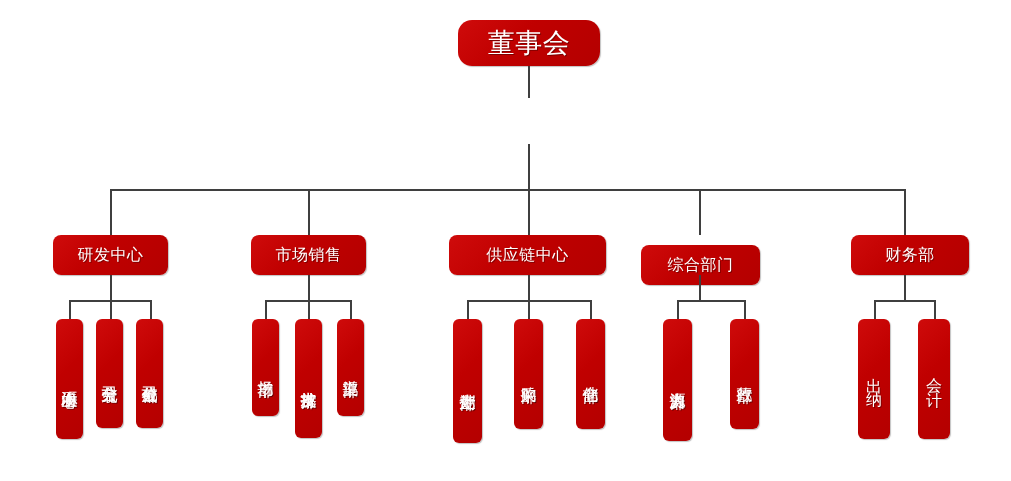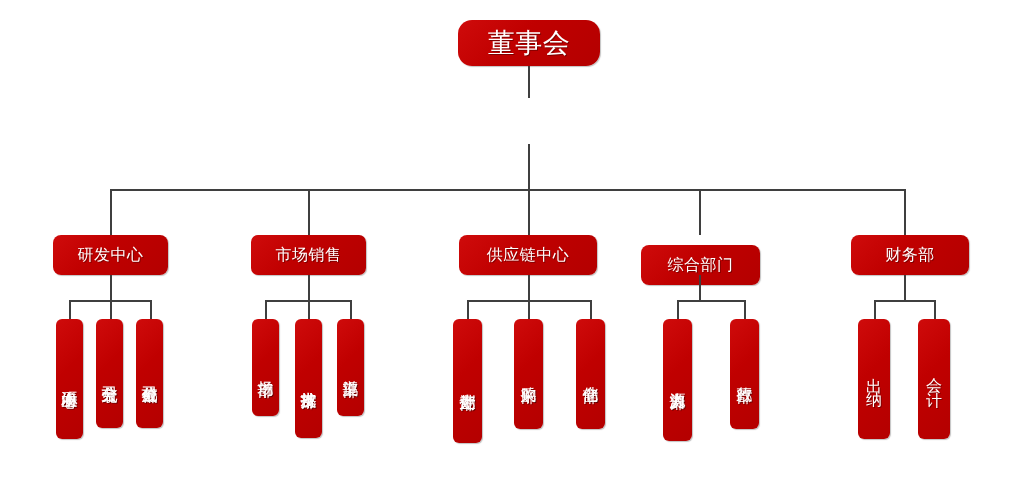--- a/index.html
+++ b/index.html
@@ -86,23 +86,23 @@
   <div class="line line-h" style="left:110px; top:189px; width:795px;"></div>
 
   <div class="line line-v" style="left:110px; top:189px; height:46px;"></div>
   <div class="line line-v" style="left:308px; top:189px; height:46px;"></div>
   <div class="line line-v" style="left:528px; top:189px; height:46px;"></div>
   <div class="line line-v" style="left:699px; top:189px; height:46px;"></div>
   <div class="line line-v" style="left:904px; top:189px; height:46px;"></div>
 
   <div class="node lvl2" style="left:53px; top:235px; width:115px;">研发中心</div>
 
-  <div class="node lvl2" style="left:251px; top:235px; width:115px;border-radius:7px;">市场销售</div>
+  <div class="node lvl2" style="left:251px; top:235px; width:115px;">市场销售</div>
 
-  <div class="node lvl2" style="left:459px; top:235px; width:138px;">供应链中心</div>
+  <div class="node lvl2" style="left:449px; top:235px; width:157px;">供应链中心</div>
 
   <div class="node lvl2" style="left:641px; top:245px; width:119px;">综合部门</div>
 
   <div class="node lvl2" style="left:851px; top:235px; width:118px;">财务部</div>
 
   <div class="line line-v" style="left:110px; top:275px; height:26px;"></div>
   <div class="line line-h" style="left:69px; top:300px; width:83px;"></div>
   <div class="line line-v" style="left:69px; top:300px; height:20px;"></div>
   <div class="line line-v" style="left:110px; top:300px; height:20px;"></div>
   <div class="line line-v" style="left:150px; top:300px; height:20px;"></div>

